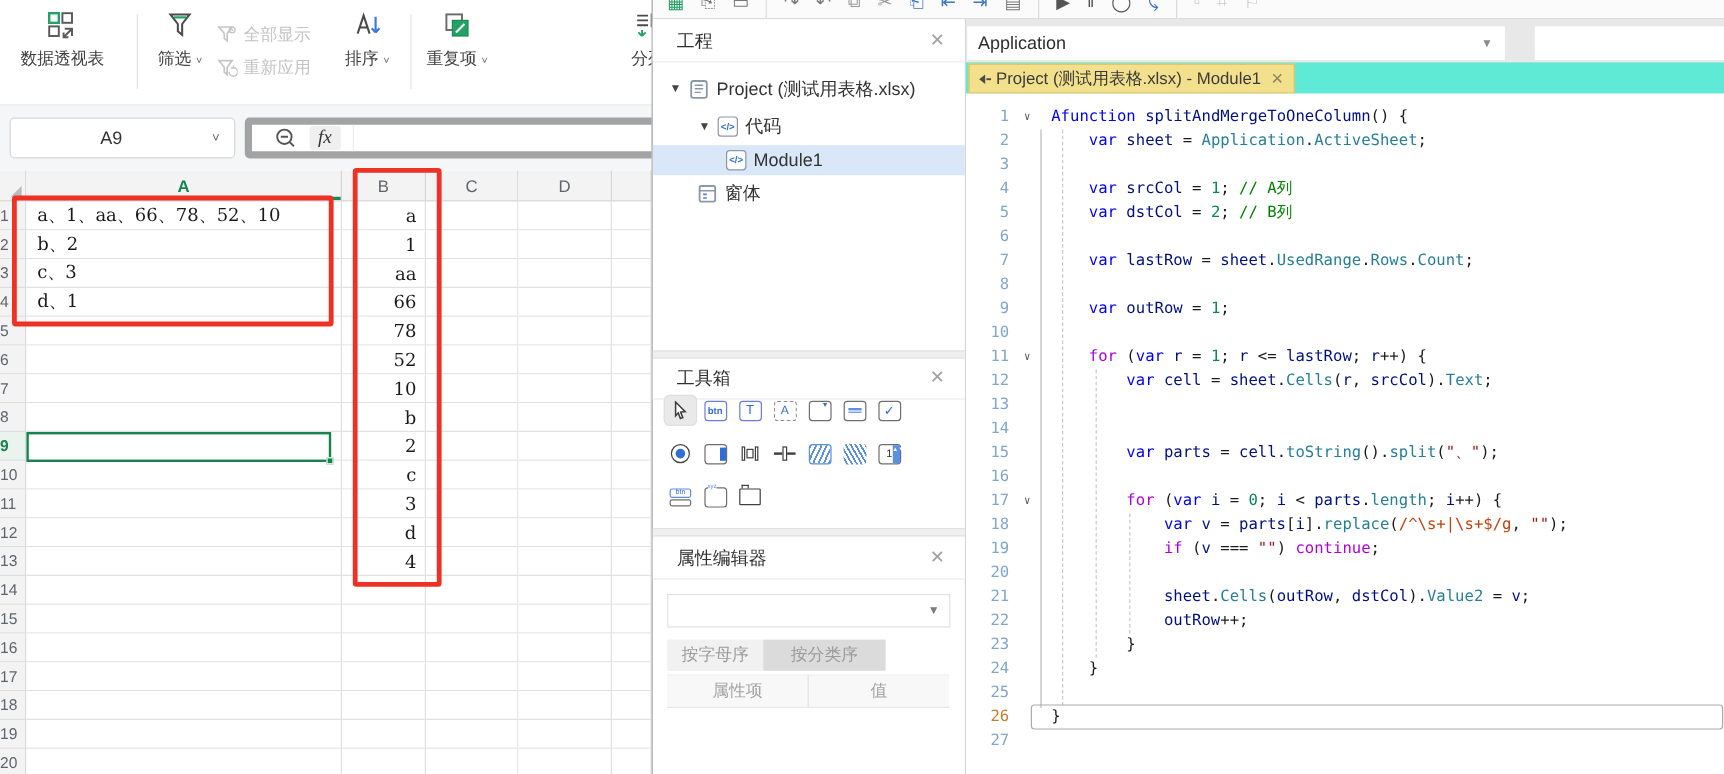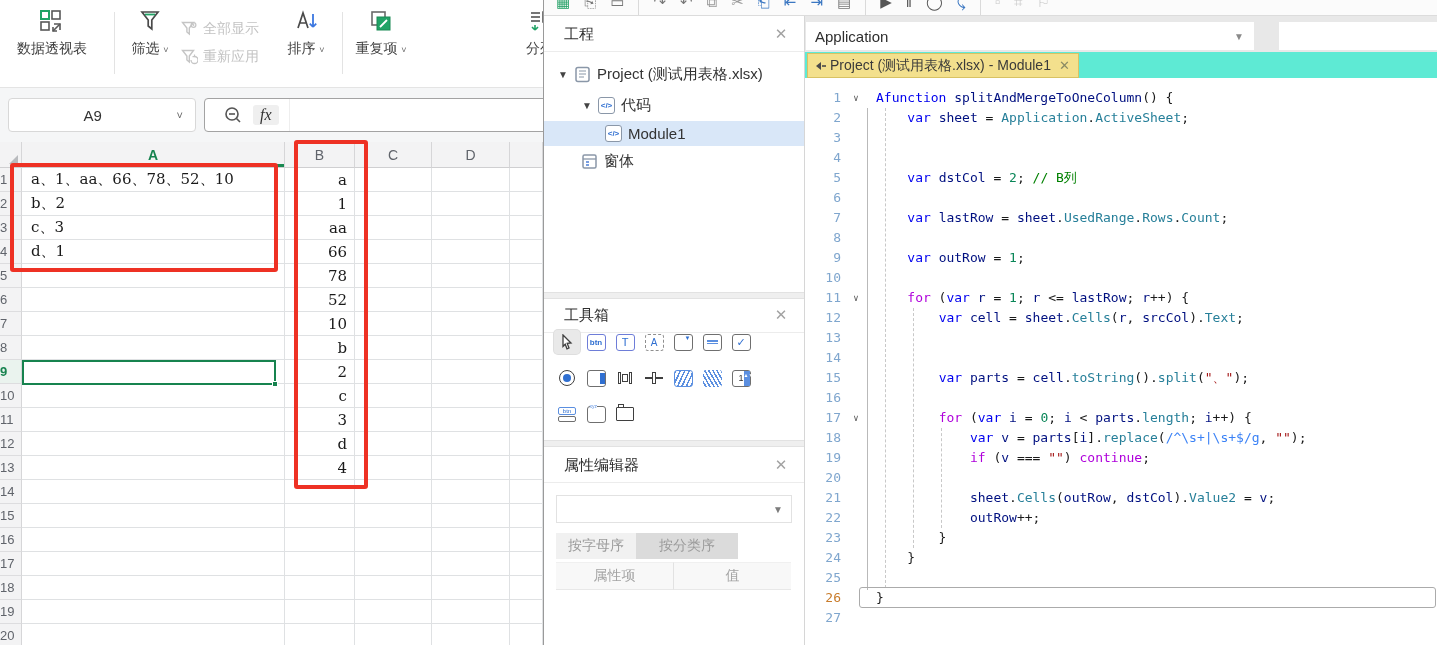--- a/index.html
+++ b/index.html
@@ -11,21 +11,21 @@
   .rb-big { position:absolute; top:8px; display:flex; flex-direction:column; align-items:center; gap:6px; cursor:pointer; }
   .rb-big .lbl { font-size:14px; color:#3F3F3F; white-space:nowrap; }
   .rb-sep { position:absolute; top:12px; width:1px; height:62px; background:#E3E3E3; }
   .rb-small { position:absolute; display:flex; align-items:center; gap:5px; font-size:14px; color:#C3C3C3; white-space:nowrap; }
   .caret { font-size:9px; color:#666; }
 
   
   #formula-row { position:absolute; left:0; top:88px; width:543px; height:54px; background:#F5F6F7; }
   #name-box { position:absolute; left:8px; top:10px; width:188px; height:34px; background:#fff; border:1px solid #D8D8D8; border-radius:4px; display:flex; align-items:center; }
   #name-box .nb-text { flex:1; text-align:center; font-size:15px; color:#333; }
-  #fx-bar { position:absolute; left:204px; top:10px; width:345px; height:34px; background:#fff; border:1px solid #a3a3a3; border-radius:4px 0 0 4px; display:flex; align-items:center; gap:10px; padding-left:18px; }
+  #fx-bar { position:absolute; left:204px; top:10px; width:345px; height:34px; background:#fff; border:6px solid #a3a3a3; border-radius:4px 0 0 4px; display:flex; align-items:center; gap:10px; padding-left:18px; }
   #fx-chip { background:#EFEFEF; border-radius:3px; padding:1px 7px; font-family:"Liberation Serif", serif; font-style:italic; font-size:16px; color:#333; }
   #formula-input { flex:1; height:100%; font-size:14px; color:#222; border-left:1px solid #EEE; }
 
   
   #grid { position:absolute; left:0; top:142px; width:543px; height:503px; background:#fff; }
   .hdr { background:#F3F3F4; color:#60646B; font-size:14px; }
   #corner { position:absolute; left:0; top:0; width:22px; height:26px; border-right:1px solid #D6D6D8; border-bottom:1px solid #CFCFD1; background:#F3F3F4; }
   #corner:after { content:""; position:absolute; right:3px; bottom:3px; border-left:9px solid transparent; border-bottom:9px solid #B9BBBE; }
   .col-hdr { position:absolute; top:0; height:26px; display:flex; align-items:center; justify-content:center; border-right:1px solid #D6D6D8; border-bottom:1px solid #CFCFD1; }
   .col-hdr.sel { color:#17834F; font-weight:bold; box-shadow:inset 0 -3px 0 #1A8A52; }
@@ -82,21 +82,21 @@
   #mod-tab { position:absolute; left:2px; top:1px; height:25px; background:#F3E08D; border:1px solid #D8C264; display:flex; align-items:center; padding:0 8px 0 6px; gap:4px; font-size:14px; color:#3A3A3A; cursor:pointer; }
   #mod-tab .tab-close { color:#8A8A64; font-size:13px; margin-left:4px; }
 
   #code { position:absolute; left:0; top:62px; width:633px; height:567px; background:#fff; overflow:hidden; }
   .code-line { position:absolute; left:0; width:633px; height:20px; display:flex; font-family:"DejaVu Sans Mono", monospace; font-size:13px; line-height:20px; }
   .ln { width:44px; text-align:right; padding-right:8px; color:#7FA6CE; font-size:13px; }
   .ln.active { color:#C97C2B; }
   .fold { width:14px; color:#555; font-size:9px; text-align:center; }
   .ct { white-space:pre; padding-left:13px; color:#1B1B1B; }
   .tk-kw{color:#0000EE}.tk-ctrl{color:#AF00DB}.tk-id{color:#001080}.tk-ty{color:#267F99}
-  .tk-num{color:#098658}.tk-str{color:#A31515}.tk-re{color:#3b82f6}.tk-cm{color:#008000}.tk-pl{color:#1B1B1B}
+  .tk-num{color:#098658}.tk-str{color:#A31515}.tk-re{color:#c2410c}.tk-cm{color:#008000}.tk-pl{color:#1B1B1B}
   .guide { position:absolute; width:0; border-left:1px dashed #C8C8C8; }
   #bracket-line { position:absolute; width:0; border-left:1px solid #B9B9B9; }
   #active-box { position:absolute; left:54px; width:577px; height:21px; border:1px solid #ABABAB; border-radius:3px; }
 
   svg { display:block; }
 </style>
 </head>
 <body>
 
 <div id="stage">
@@ -552,20 +552,21 @@
               <span class="ct"><span class="tk-pl">    </span><span class="tk-kw">var</span><span class="tk-pl"> </span><span class="tk-id">sheet</span><span class="tk-pl"> = </span><span class="tk-ty">Application</span><span class="tk-pl">.</span><span class="tk-ty">ActiveSheet</span><span class="tk-pl">;</span></span>
             </div>
             <div class="code-line" style="top: 50px;">
               <span class="ln">3</span>
               <span class="fold"></span>
               <span class="ct"></span>
             </div>
             <div class="code-line" style="top: 70px;">
               <span class="ln">4</span>
               <span class="fold"></span>
+              <span class="ct"><span class="tk-pl">    </span><span class="tk-kw">var</span><span class="tk-pl"> </span><span class="tk-id">srcCol</span><span class="tk-pl"> = </span><span class="tk-num">1</span><span class="tk-pl">; </span><span class="tk-cm">// A列</span></span>
             </div>
             <div class="code-line" style="top: 90px;">
               <span class="ln">5</span>
               <span class="fold"></span>
               <span class="ct"><span class="tk-pl">    </span><span class="tk-kw">var</span><span class="tk-pl"> </span><span class="tk-id">dstCol</span><span class="tk-pl"> = </span><span class="tk-num">2</span><span class="tk-pl">; </span><span class="tk-cm">// B列</span></span>
             </div>
             <div class="code-line" style="top: 110px;">
               <span class="ln">6</span>
               <span class="fold"></span>
               <span class="ct"></span>

